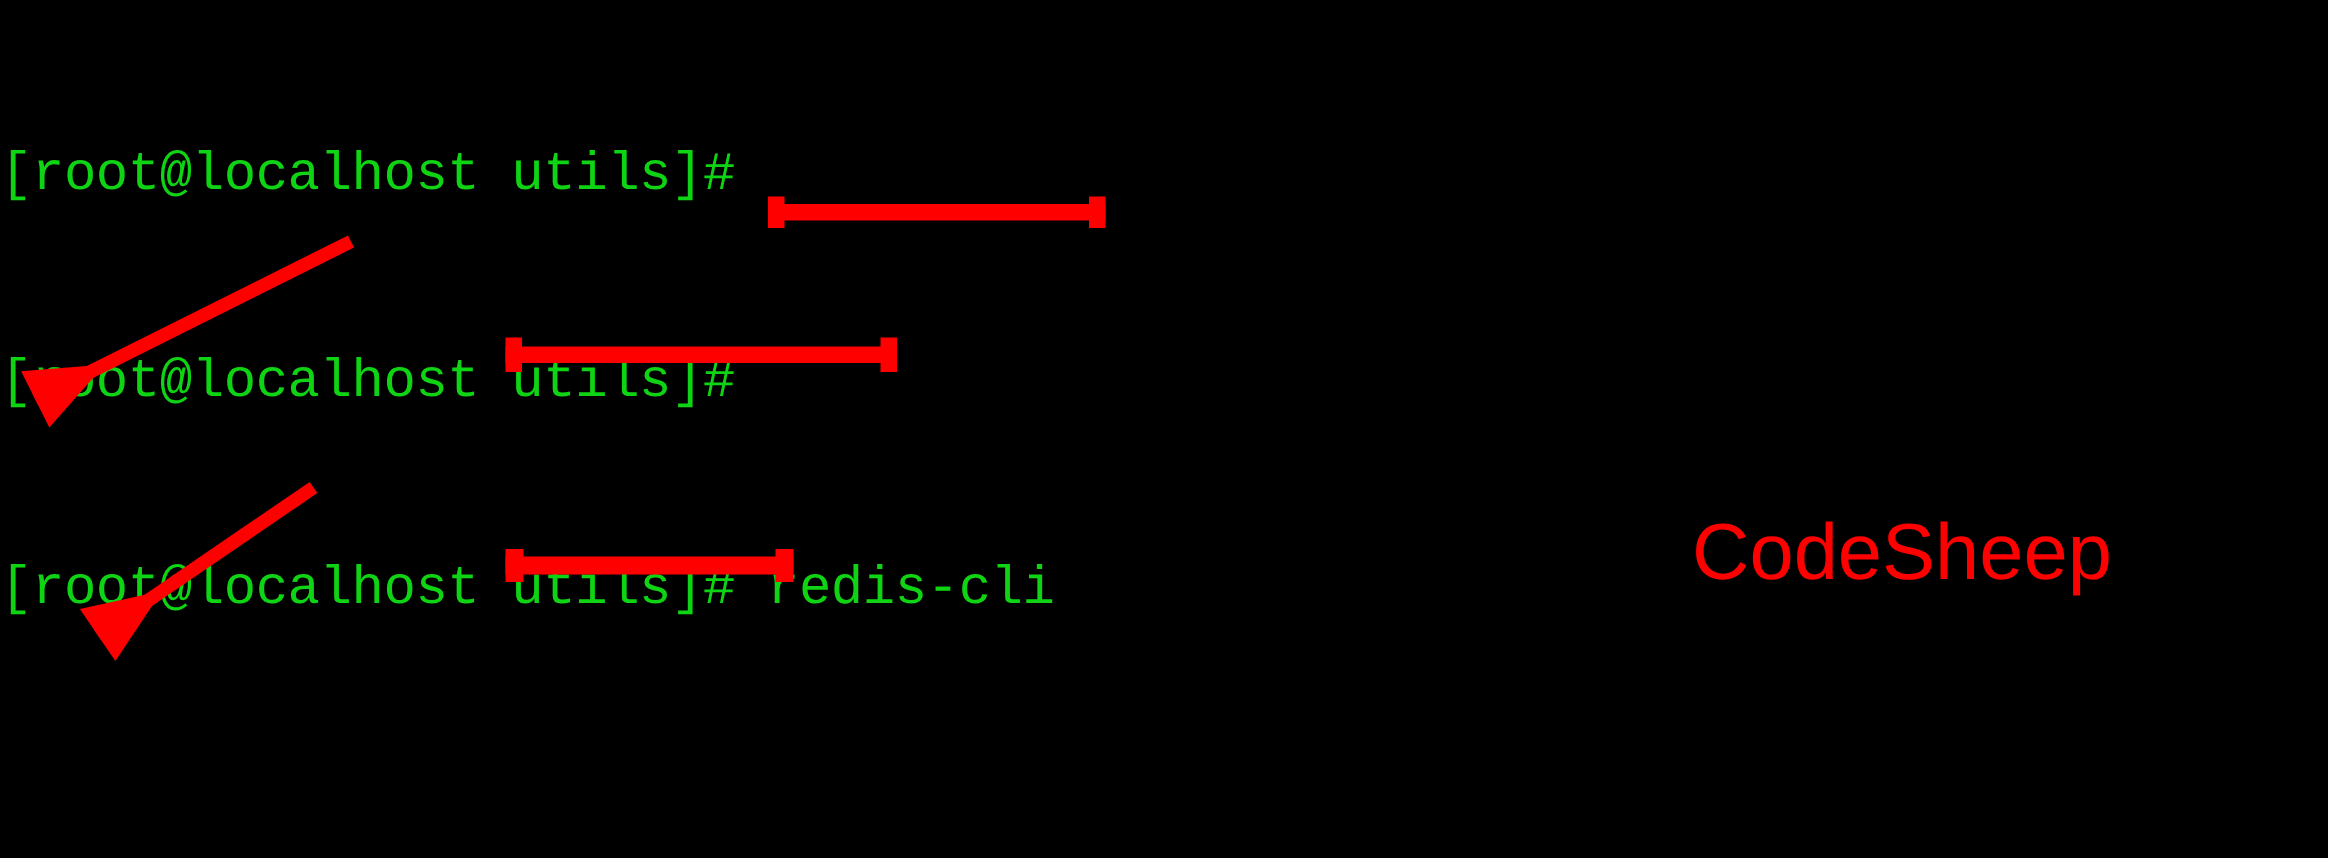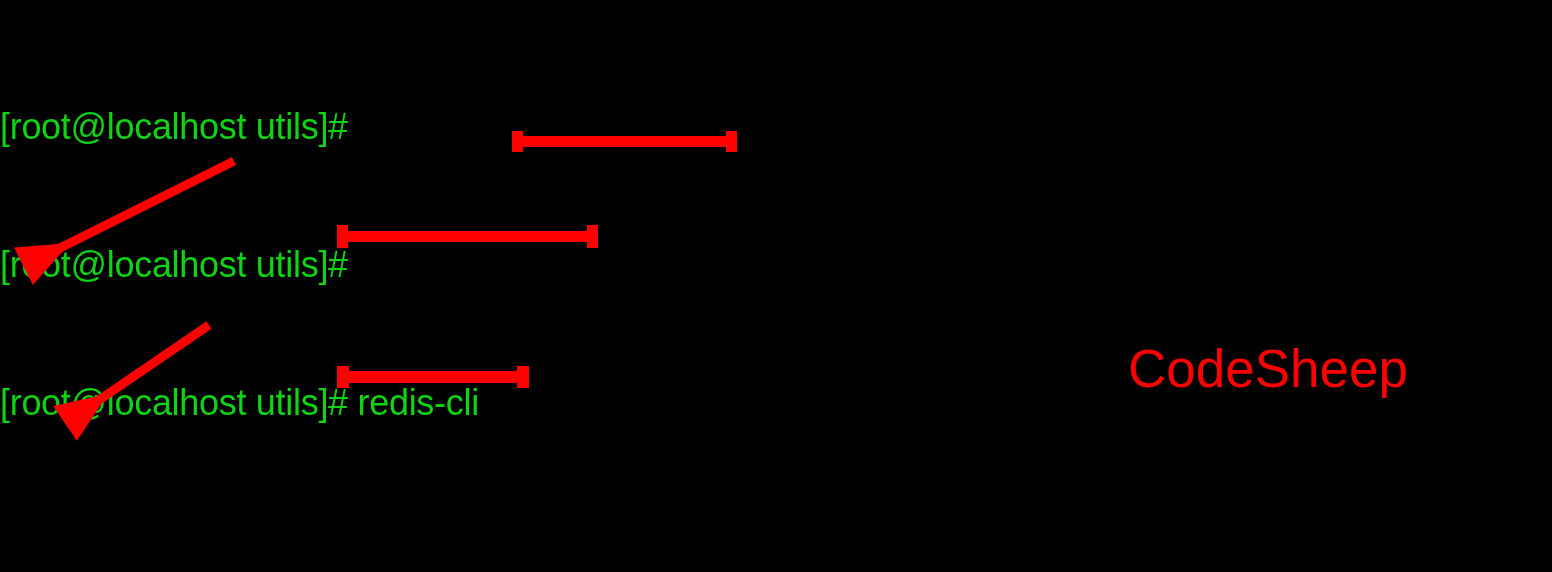--- a/index.html
+++ b/index.html
@@ -14,27 +14,27 @@
     height: 572px;
     background: #000000;
     overflow: hidden;
   }
   #terminal {
     position: absolute;
     left: 0;
     top: 0;
     width: 1552px;
     height: 572px;
-    font-family: Liberation Sans, sans-serif;
+    font-family: Liberation Mono, monospace;
     font-size: 36px;
     line-height: 46px;
     letter-spacing: -0.3px;
     color: #0FD414;
     white-space: pre;
-    padding-top: 12px;
+    padding-top: 2px;
     box-sizing: border-box;
   }
   .tline {
     height: 46px;
     display: block;
     white-space: pre;
   }
   .prompt, .cmd, .resp {
     white-space: pre;
   }

